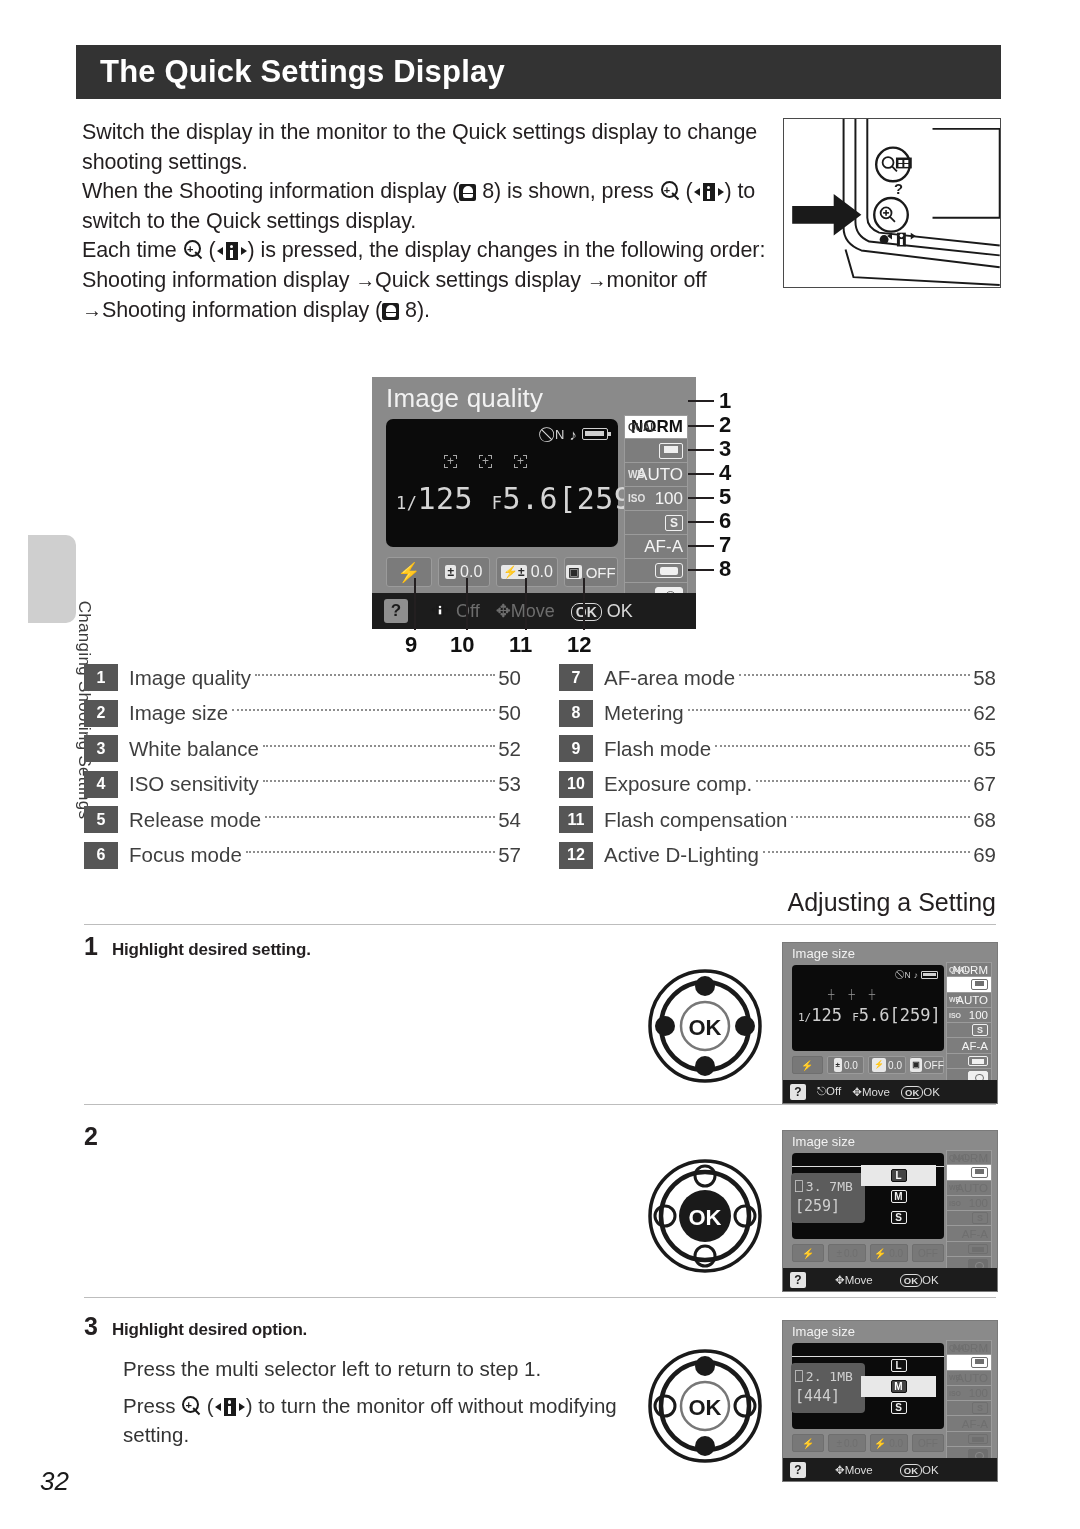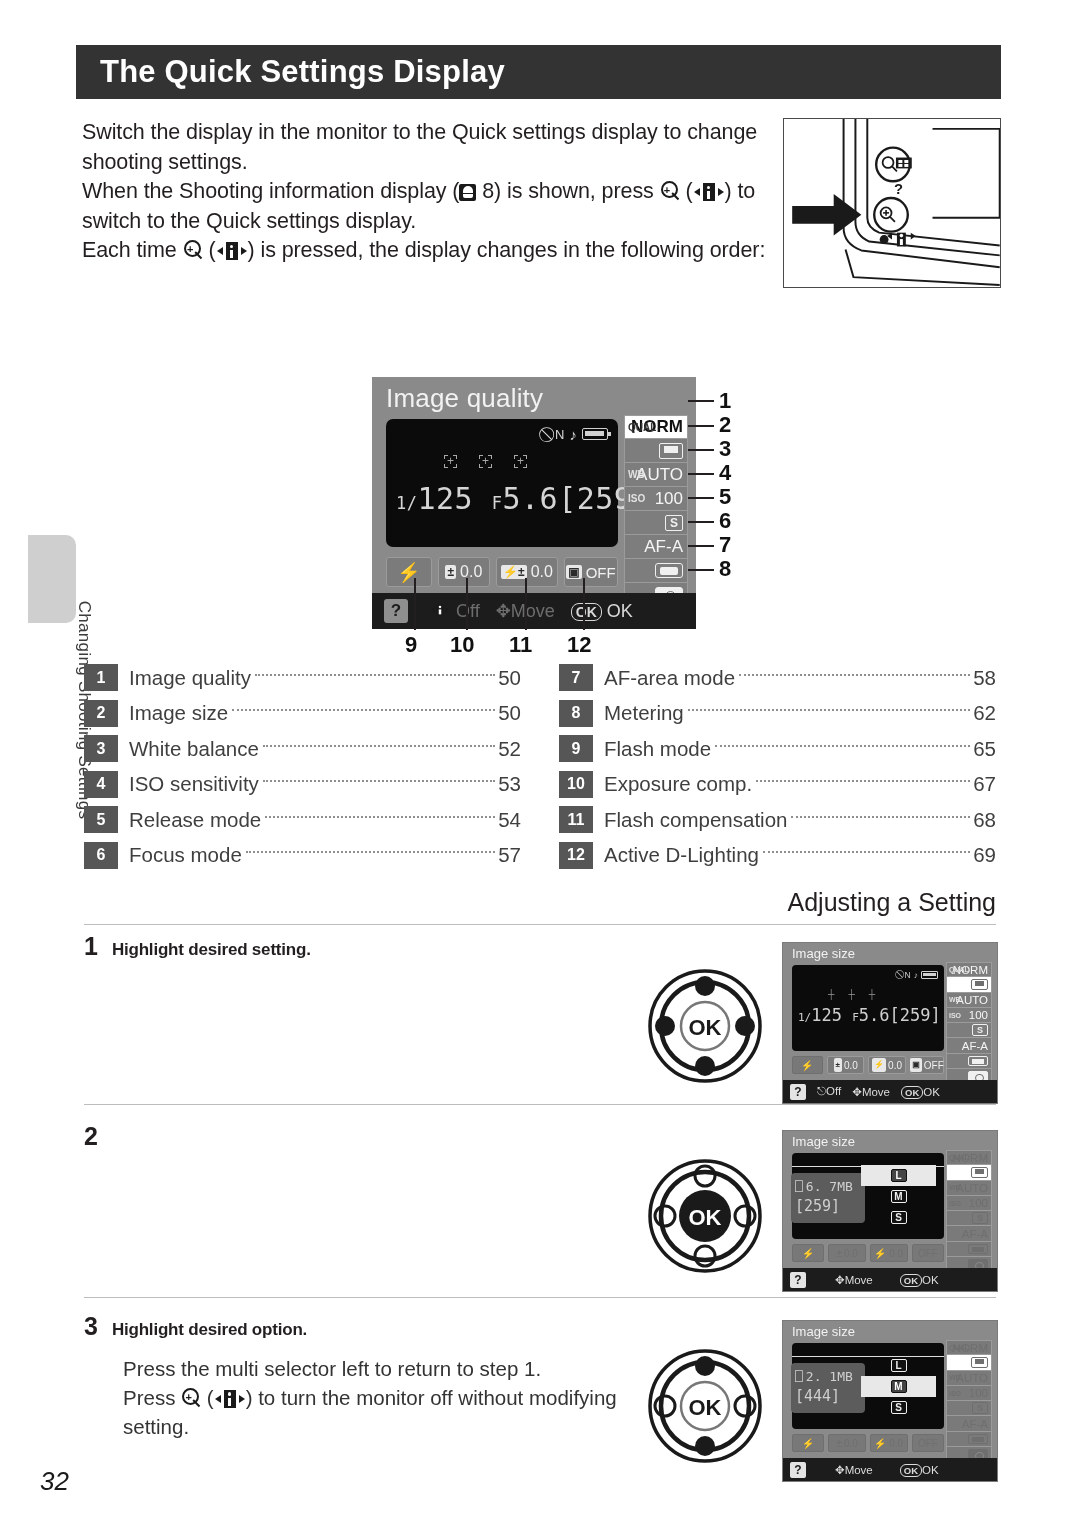--- a/index.html
+++ b/index.html
@@ -425,20 +425,23 @@
   <div class="para">Switch the display in the monitor to the Quick settings display to change shooting settings.</div>
 
   <div class="para">
     <span>When the Shooting information display (</span><span class="ico ico-ref"></span><span> 8) is shown, press </span><span class="ico ico-zoomin"><span class="plus-mini">+</span></span><span> (</span><span class="ico ico-info"><i class="la"></i><span class="box"></span><i class="ra"></i></span><span>) to switch to the Quick settings display.</span>
   </div>
 
   <div class="para">
     <span>Each time </span><span class="ico ico-zoomin"><span class="plus-mini">+</span></span><span> (</span><span class="ico ico-info"><i class="la"></i><span class="box"></span><i class="ra"></i></span><span>) is pressed, the display changes in the following order:</span>
   </div>
 
+  <div class="para">
+    <span>Shooting information display </span><span class="arrw">→</span><span>Quick settings display </span><span class="arrw">→</span><span>monitor off </span><span class="arrw">→</span><span>Shooting information display (</span><span class="ico ico-ref"></span><span> 8).</span>
+  </div>
 
 </div>
 
 <div id="camera-illus">
   <svg viewBox="0 0 218 170" width="216" height="168">
     <g fill="none" stroke="#1a1a1a" stroke-width="2">
       <path d="M72 0 L72 104 Q72 118 86 124 L218 138"></path>
       <path d="M84 0 L84 100 Q84 110 96 115 L218 128"></path>
       <path d="M60 0 L60 110 Q60 126 78 133 L218 150"></path>
       <path d="M150 10 L218 10 L218 100 L150 100"></path>
@@ -799,21 +802,21 @@
 </div>
 
 <div class="lcd-sm" style="left:782px; top:1130px;">
   <div class="sm-title">Image size</div>
   <div class="sm-window"></div>
   <div class="sm-underline"></div>
   <div class="card-box"></div>
   <div class="card-info">
     <div class="l1">
       <span style="font-size:13px;">⎕</span>
-      <span>6. 7MB</span>
+      <span>3. 7MB</span>
     </div>
     <div class="l2">[259]</div>
   </div>
   <div class="opt-list">
     <div class="opt-row sel">
       <span class="opt-chip">L</span>
     </div>
     <div class="opt-row">
       <span class="opt-chip">M</span>
     </div>
@@ -875,21 +878,21 @@
 
 <div class="sep" style="top:1297px;"></div>
 
 <div class="step" style="top:1312px;">
   <div class="step-head">
     <span class="step-num">3</span>
     <span class="step-title">Highlight desired option.</span>
   </div>
   <div class="step-body">
     <div>Press the multi selector left to return to step 1.</div>
-    <div style="">
+    <div style="margin-top:8px;">
       <span>Press </span><span class="ico ico-zoomin"><span class="plus-mini">+</span></span><span> (</span><span class="ico ico-info"><i class="la"></i><span class="box"></span><i class="ra"></i></span><span>) to turn the monitor off without modifying setting.</span>
     </div>
   </div>
 </div>
 
 <div class="msel" style="left:646px; top:1347px;">
   <svg viewBox="0 0 118 118">
     <circle cx="59" cy="59" r="55" fill="none" stroke="#1a1a1a" stroke-width="3.5"></circle>
     <circle cx="59" cy="59" r="44" fill="none" stroke="#1a1a1a" stroke-width="4.5"></circle>
     <circle cx="59" cy="59" r="24" fill="none" stroke="#777" stroke-width="2.5"></circle>

